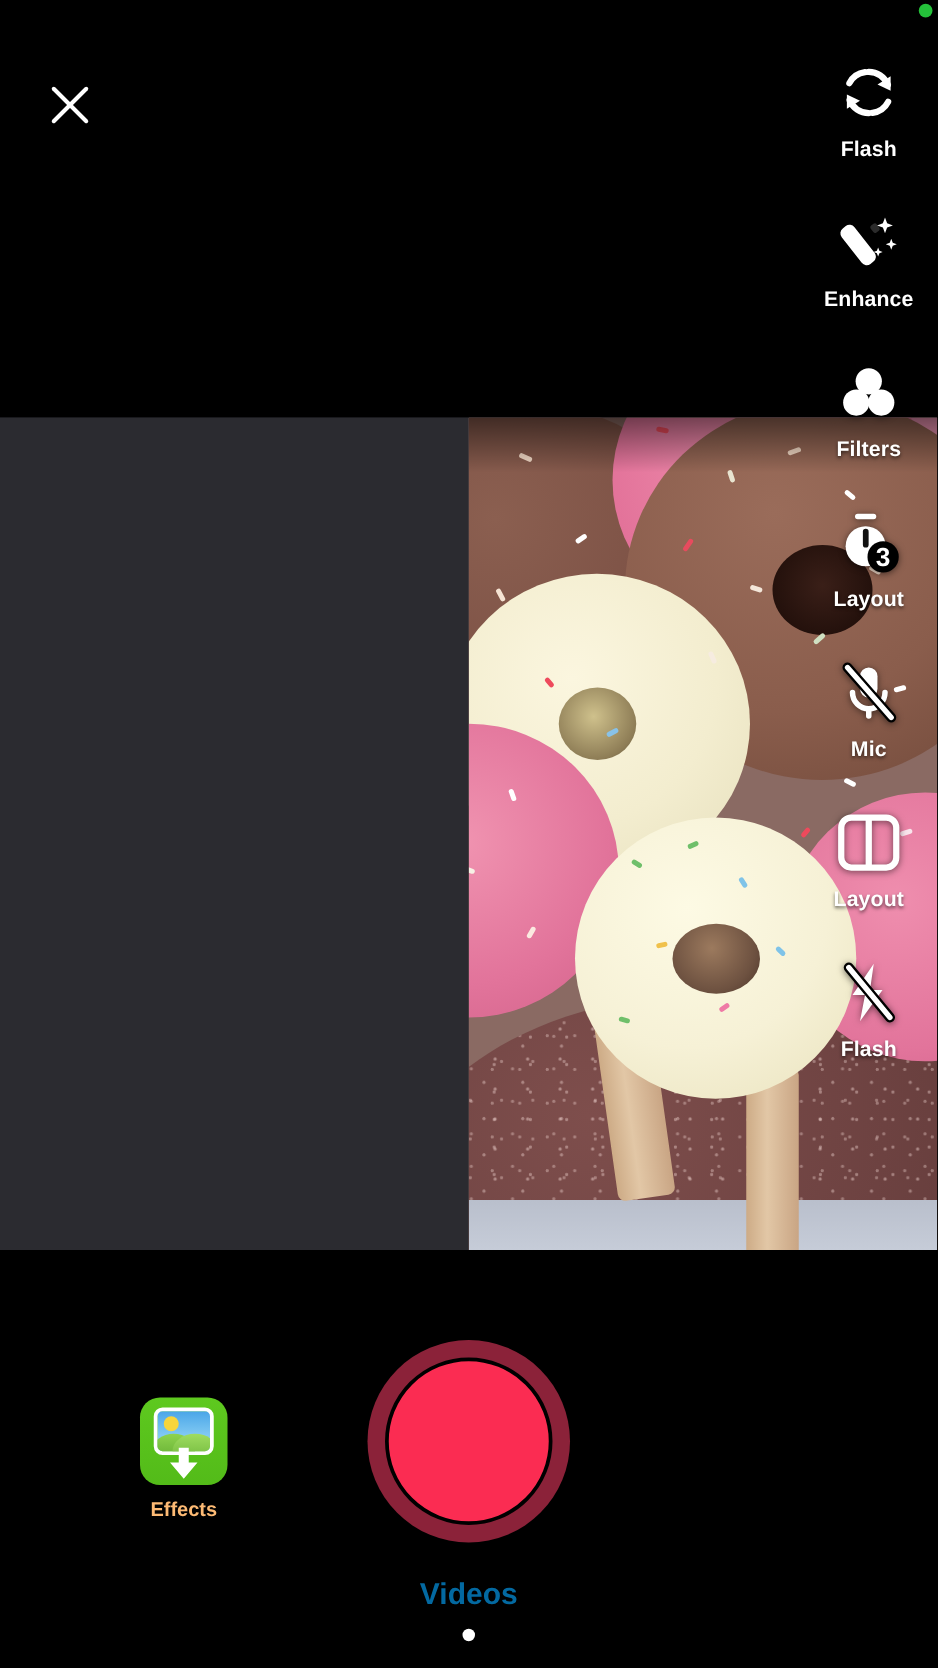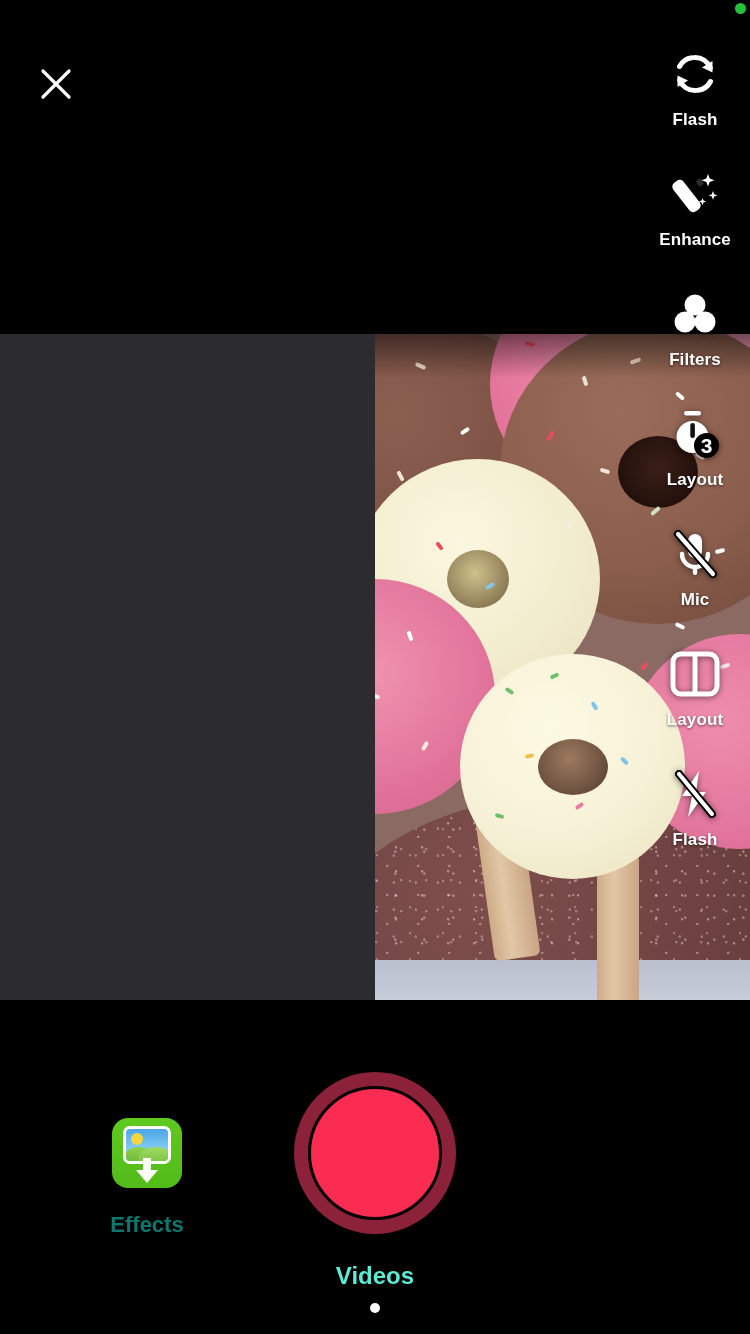--- a/index.html
+++ b/index.html
@@ -167,41 +167,41 @@
     overflow:hidden;
   }
   .eff-sun{ position:absolute; left:5px; top:4px; width:12px; height:12px;
     border-radius:50%; background:#f7d53c; }
   .eff-hill-a{ position:absolute; left:-4px; bottom:-12px; width:34px; height:26px;
     border-radius:50% 50% 0 0; background:linear-gradient(#8ed34e,#5aa52c); }
   .eff-hill-b{ position:absolute; right:-6px; bottom:-14px; width:36px; height:28px;
     border-radius:50% 50% 0 0; background:linear-gradient(#9fdc60,#63ae31); }
   .eff-arrow{ position:absolute; left:50%; top:40px; transform:translateX(-50%); }
   .effects-label {
-    margin-top:24px; color:#0f766e; font-size:22px; font-weight:bold;
+    margin-top:12px; color:#fdba74; font-size:16px; font-weight:bold;
   }
 
   .record-btn {
     position:absolute; left:294px; top:72px;
     width:162px; height:162px; border-radius:50%;
     background:#8b2239;
     display:flex; align-items:center; justify-content:center;
     cursor:pointer;
   }
   .record-inner {
     width:134px; height:134px; border-radius:50%;
     background:#fb2c52;
     border:3px solid #000;
   }
 
   .mode-row {
     position:absolute; left:0; top:262px; width:750px;
     display:flex; flex-direction:column; align-items:center;
   }
-  .mode-label { color:#5eead4; font-size:24px; font-weight:bold;text-align:center; }
+  .mode-label { color:#0369a1; font-size:24px; font-weight:bold;text-align:center; }
   .mode-dot {
     margin-top:13px; width:10px; height:10px; border-radius:50%;
     background:#fff;
   }
 </style>
 </head>
 <body>
 
 <div id="screen">
 

